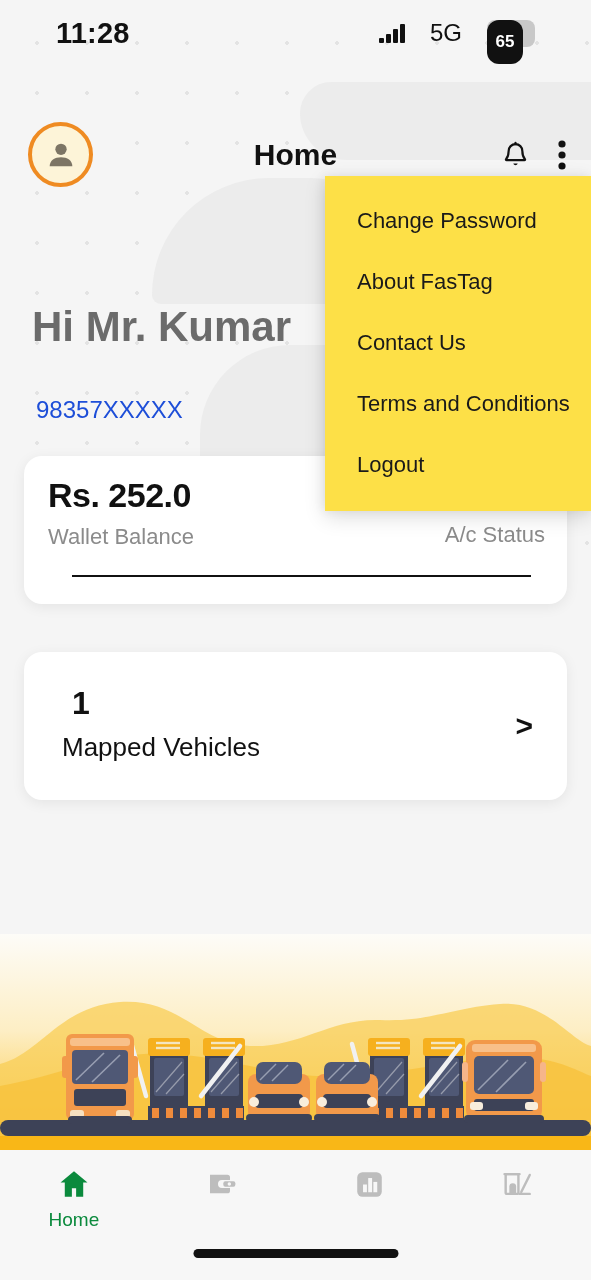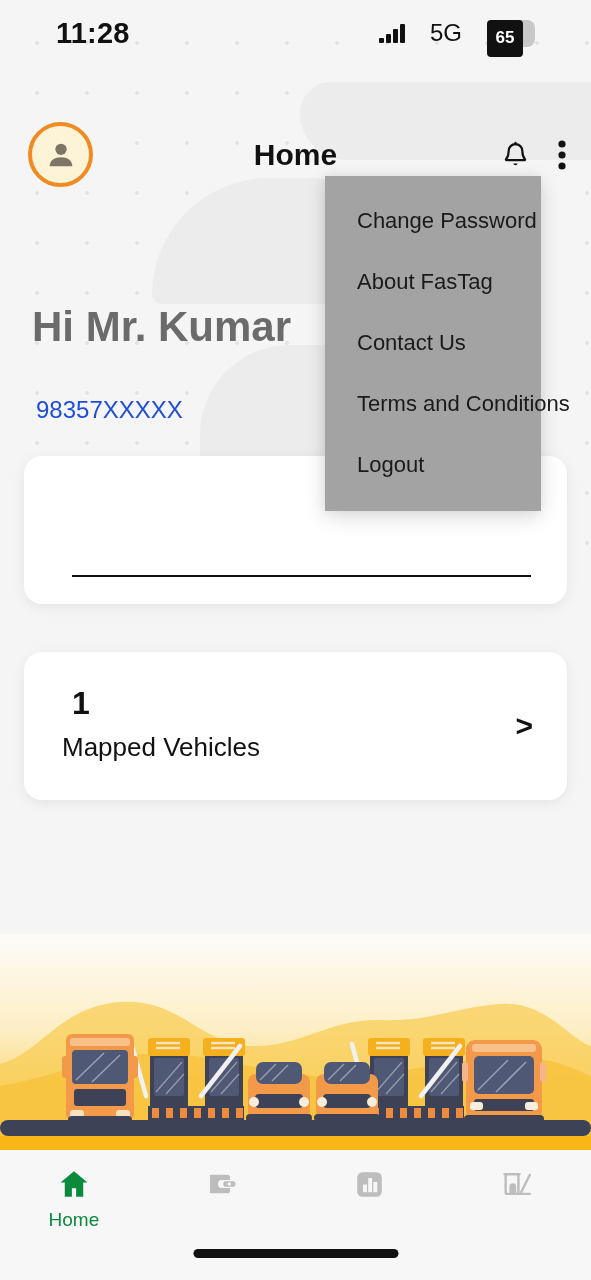--- a/index.html
+++ b/index.html
@@ -35,22 +35,22 @@
   .sig { display:flex; align-items:flex-end; gap:2.5px; height:19px; }
   .sig i { display:block; width:4.5px; background:#111; border-radius:1px; }
   .sig i:nth-child(1){height:5px;} .sig i:nth-child(2){height:9px;}
   .sig i:nth-child(3){height:14px;} .sig i:nth-child(4){height:19px;}
   .sb-net { font-size:24px; font-weight:500; color:#111; }
   .batt {
     position:relative; width:48px; height:27px; border-radius:8px;
     background:#c8c8c8; display:flex; align-items:center;
   }
   .batt-fill {
-    position:absolute; left:0; top:0; height:37px; width:36px;
-    background:#111; border-radius:4px;
+    position:absolute; left:0; top:0; height:44px; width:36px;
+    background:#111; border-radius:12px;
     display:flex; align-items:center; justify-content:center;
   }
   .batt-num { position:relative; color:#fff; font-size:17px; font-weight:700; z-index:2; }
 
   
   .header {
     position:absolute; left:0; top:120px; width:591px; height:70px; z-index:5;
   }
   .avatar {
     position:absolute; left:28px; top:2px; width:65px; height:65px;
@@ -64,22 +64,22 @@
     font-size:30px; font-weight:700; color:#111;
   }
   .hdr-actions {
     position:absolute; right:24px; top:0; height:70px;
     display:flex; align-items:center; gap:26px;
   }
   .bell svg, .kebab svg { display:block; }
 
   
   .menu {
-    position:absolute; left:325px; top:176px; width:216px;
-    background:#a3a3a3; z-index:20;
+    position:absolute; left:325px; top:176px; width:266px;
+    background:#fde047; z-index:20;
     box-shadow:0 6px 20px rgba(0,0,0,.14), -2px 0 10px rgba(0,0,0,.06);
     padding:14px 0 16px 0;
   }
   .menu-item {
     height:61px; display:flex; align-items:center;
     padding-left:32px; font-size:22px; color:#1a1a1a; cursor:pointer;
     white-space:nowrap;
   }
 
   
@@ -211,20 +211,30 @@
     <div class="menu-item">About FasTag</div>
     <div class="menu-item">Contact Us</div>
     <div class="menu-item">Terms and Conditions</div>
     <div class="menu-item">Logout</div>
   </div>
 
   <div class="greeting">Hi Mr. Kumar</div>
   <div class="phone-num">98357XXXXX</div>
 
   <div class="card card-wallet">
+    <div class="wal-row">
+      <div>
+        <div class="wal-amount">Rs. 252.0</div>
+        <div class="wal-label">Wallet Balance</div>
+      </div>
+      <div class="wal-col-r">
+        <div class="wal-status">Active</div>
+        <div class="wal-label">A/c Status</div>
+      </div>
+    </div>
     <div class="wal-divider"></div>
   </div>
 
   <div class="card card-vehicles">
     <div class="veh-count">1</div>
     <div class="veh-label">Mapped Vehicles</div>
     <div class="veh-chevron">&gt;</div>
   </div>
 
   <div class="illus">

